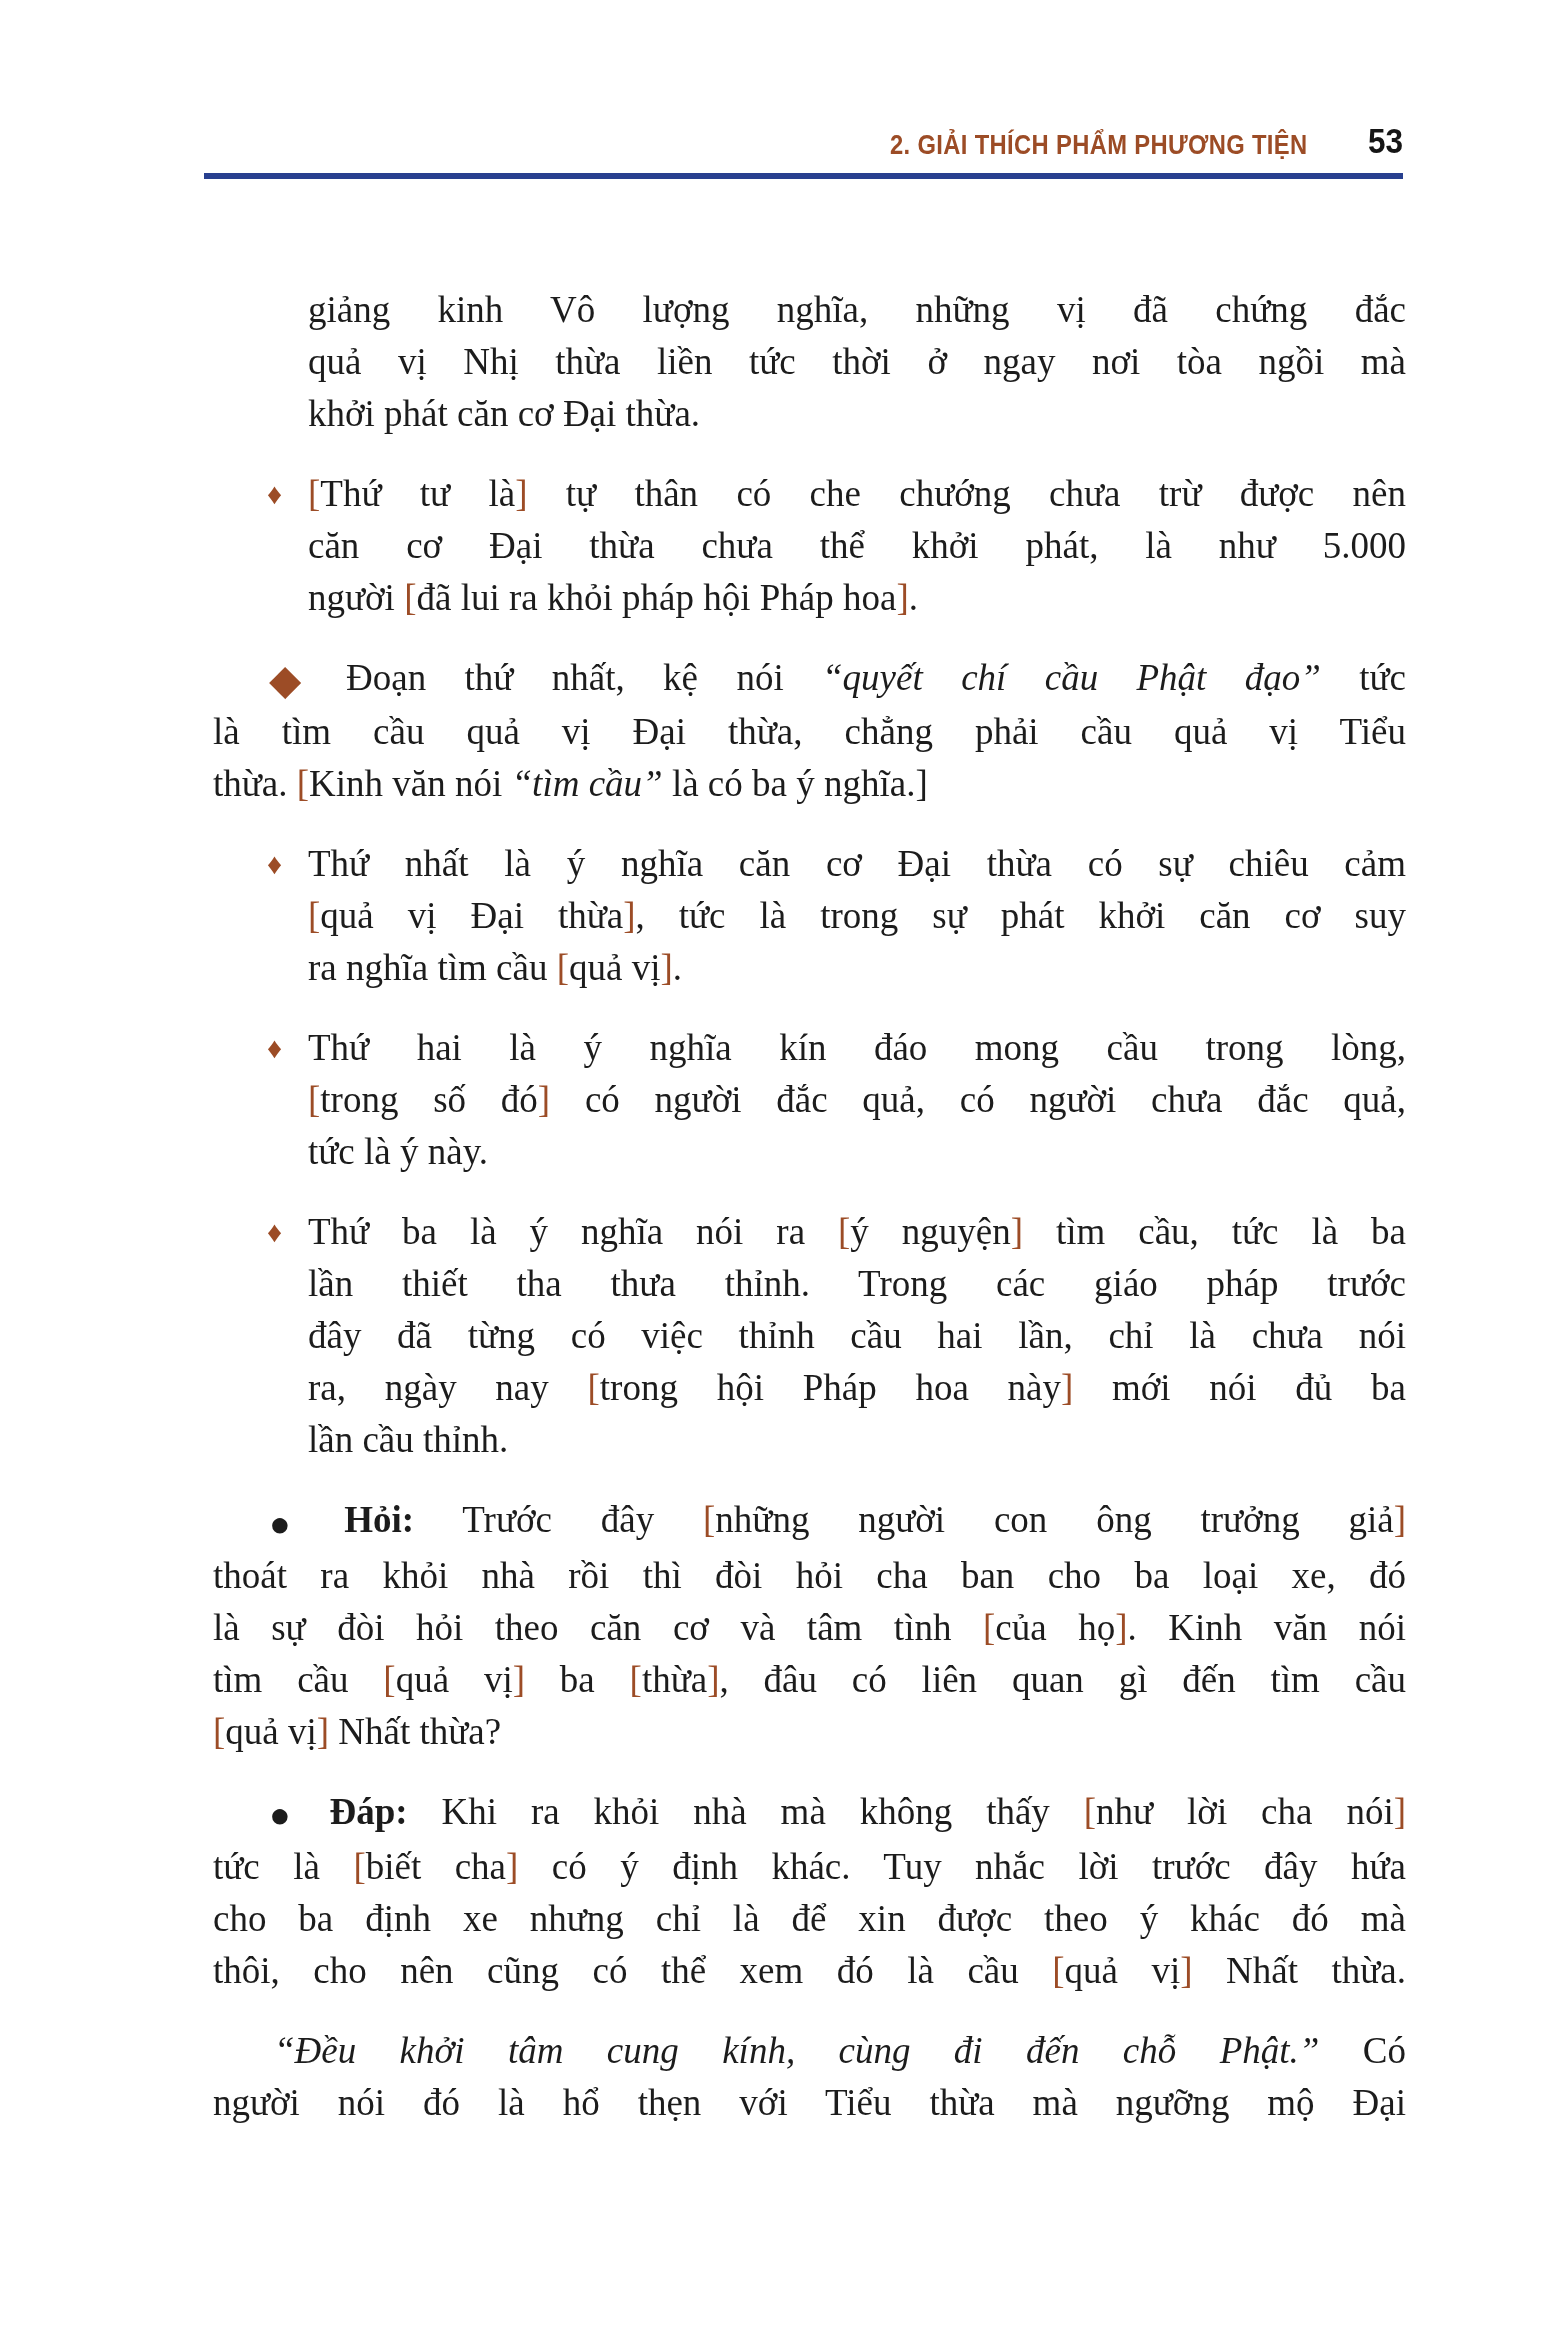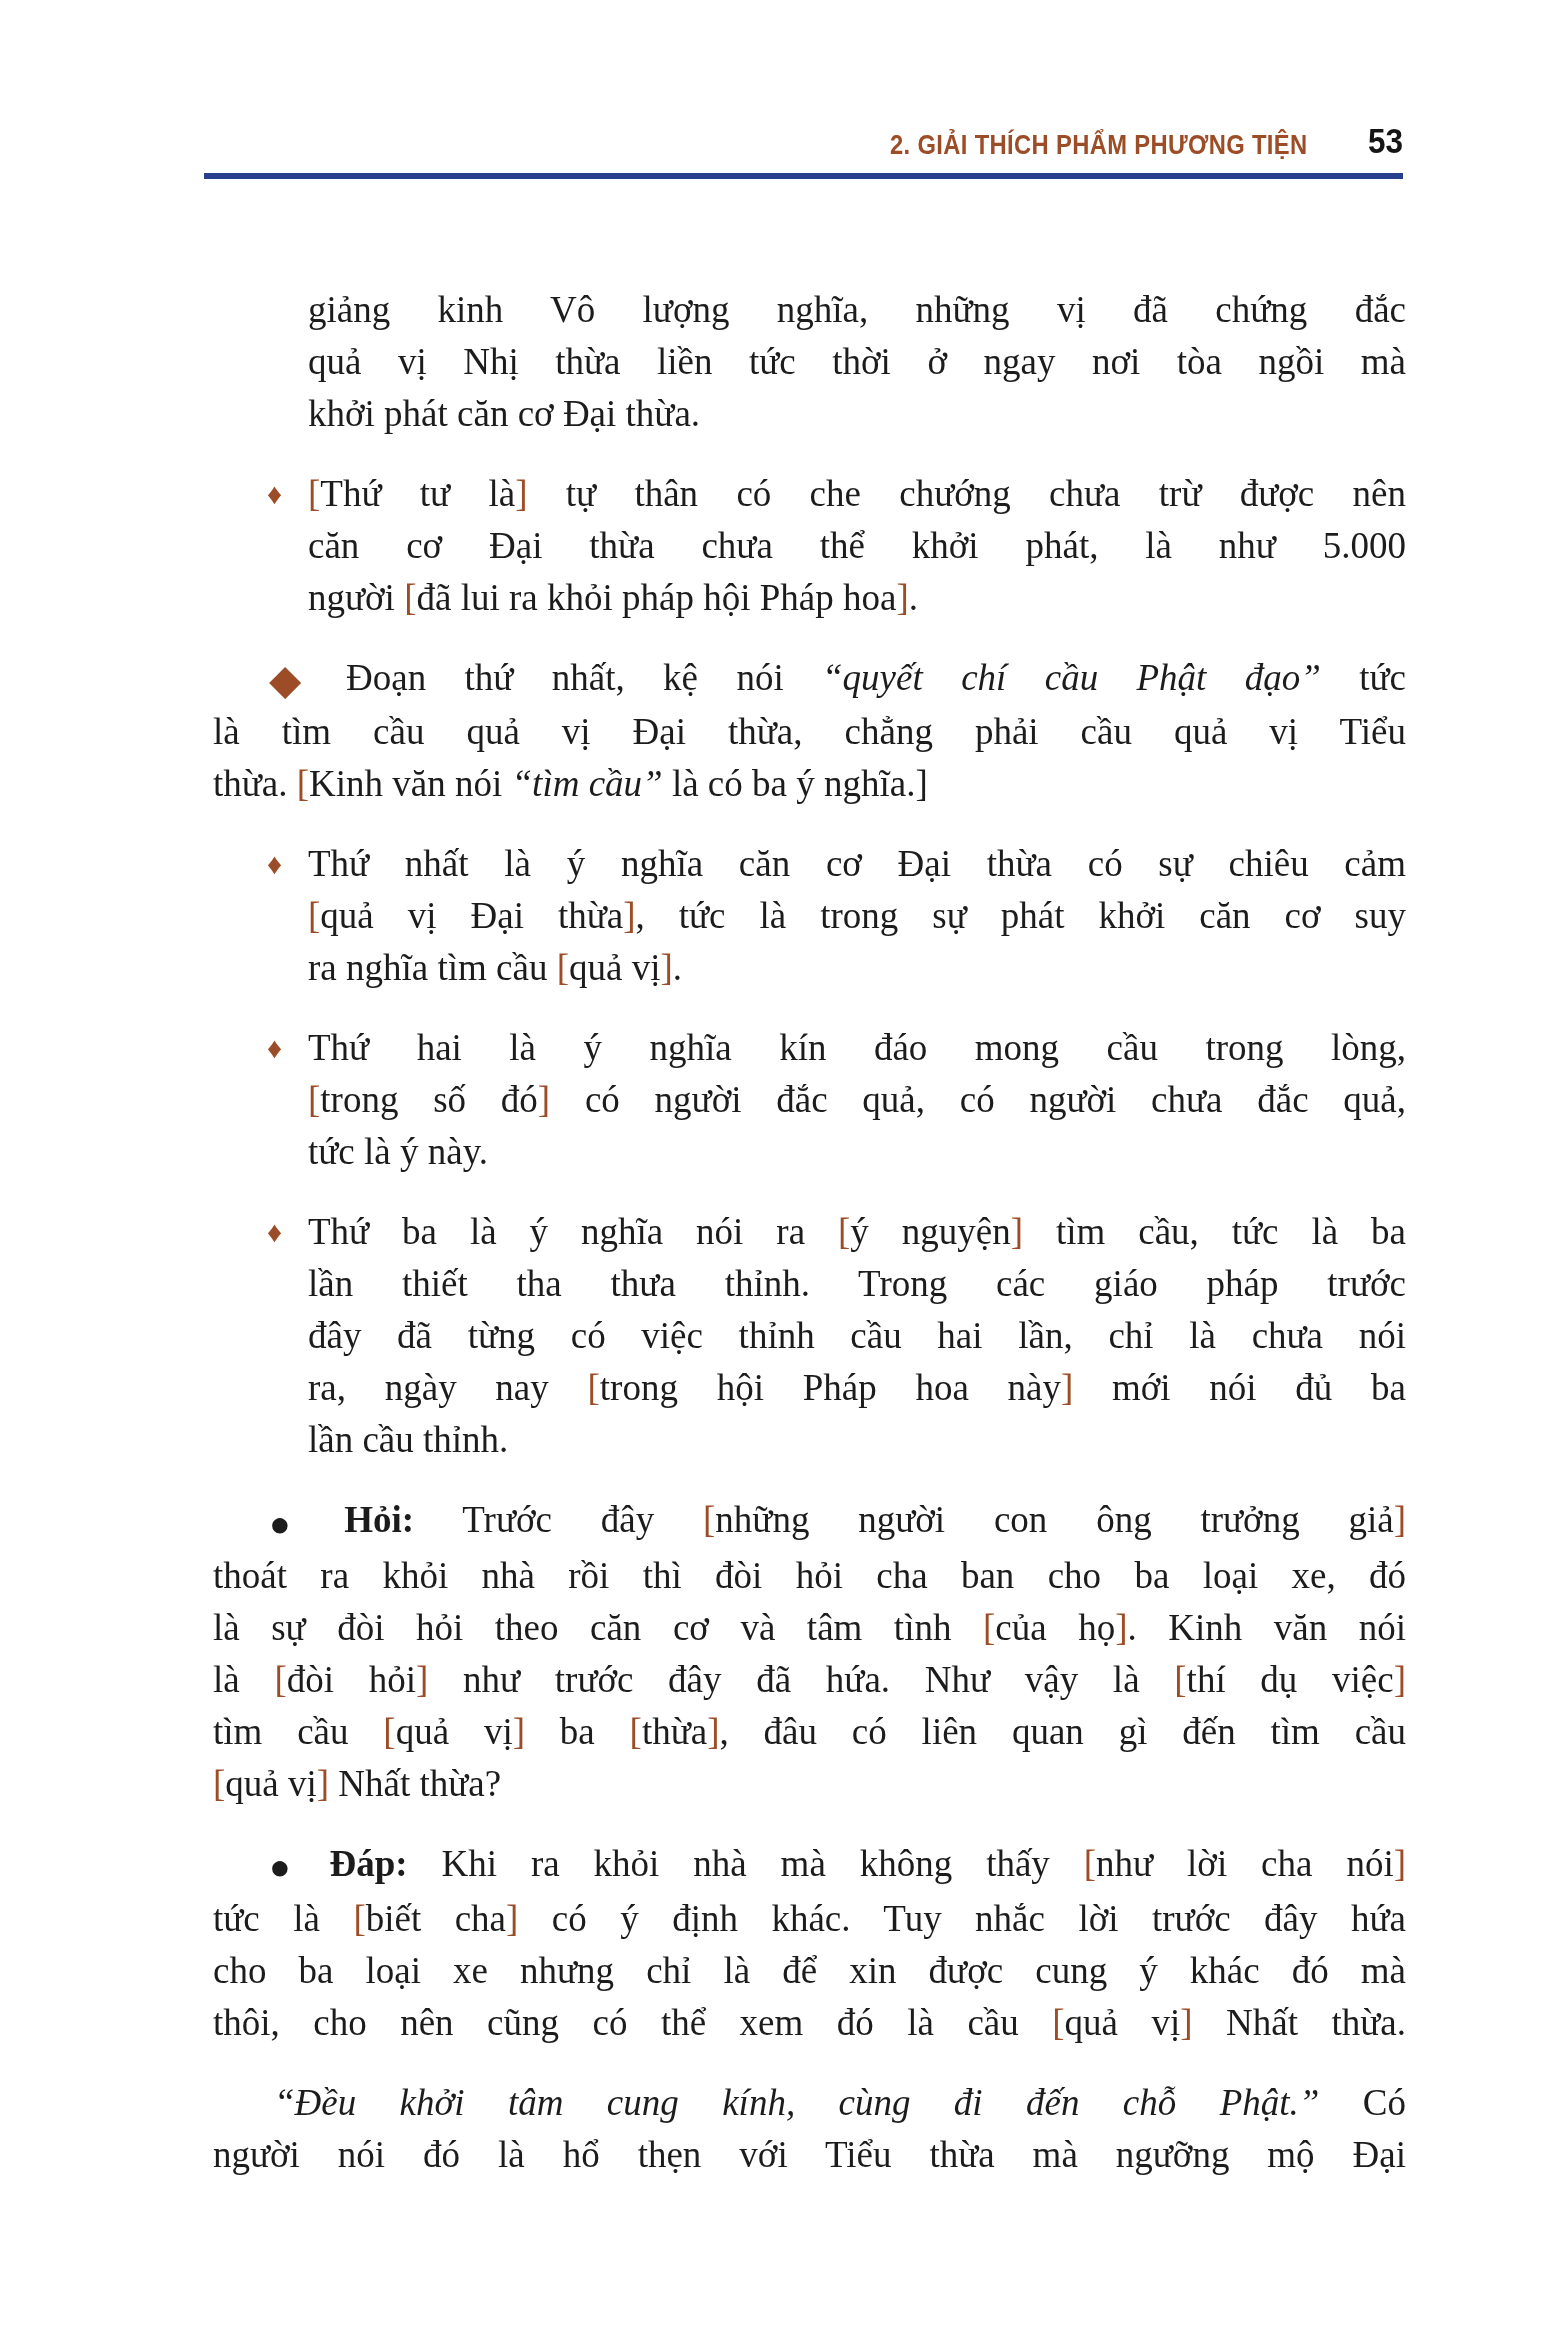--- a/index.html
+++ b/index.html
@@ -102,28 +102,27 @@
         <div class="line first"><span class="mark">♦</span><span>Thứ ba là ý nghĩa nói ra </span><span class="br">[</span><span>ý nguyện</span><span class="br">]</span><span> tìm cầu, tức là ba</span></div>
         <div class="line"><span>lần thiết tha thưa thỉnh. Trong các giáo pháp trước</span></div>
         <div class="line"><span>đây đã từng có việc thỉnh cầu hai lần, chỉ là chưa nói</span></div>
         <div class="line"><span>ra, ngày nay </span><span class="br">[</span><span>trong hội Pháp hoa này</span><span class="br">]</span><span> mới nói đủ ba</span></div>
         <div class="line last"><span>lần cầu thỉnh.</span></div>
       </div>
       <div class="para circle">
         <div class="line first"><span class="mark">●</span><span class="b">Hỏi:</span><span> Trước đây </span><span class="br">[</span><span>những người con ông trưởng giả</span><span class="br">]</span></div>
         <div class="line"><span>thoát ra khỏi nhà rồi thì đòi hỏi cha ban cho ba loại xe, đó</span></div>
         <div class="line"><span>là sự đòi hỏi theo căn cơ và tâm tình </span><span class="br">[</span><span>của họ</span><span class="br">]</span><span>. Kinh văn nói</span></div>
-        <div class="line"><span>là </span><span class="br">[</span><span>đòi hỏi</span><span class="br">]</span><span> như trước đây đã hứa. Như vậy là </span><span class="br">[</span><span>thí dụ việc</span><span class="br">]</span></div>
         <div class="line"><span>tìm cầu </span><span class="br">[</span><span>quả vị</span><span class="br">]</span><span> ba </span><span class="br">[</span><span>thừa</span><span class="br">]</span><span>, đâu có liên quan gì đến tìm cầu</span></div>
         <div class="line last"><span class="br">[</span><span>quả vị</span><span class="br">]</span><span> Nhất thừa?</span></div>
       </div>
       <div class="para circle">
         <div class="line first"><span class="mark">●</span><span class="b">Đáp:</span><span> Khi ra khỏi nhà mà không thấy </span><span class="br">[</span><span>như lời cha nói</span><span class="br">]</span></div>
         <div class="line"><span>tức là </span><span class="br">[</span><span>biết cha</span><span class="br">]</span><span> có ý định khác. Tuy nhắc lời trước đây hứa</span></div>
-        <div class="line"><span>cho ba loại xe nhưng chỉ là để xin được cung ý khác đó mà</span></div>
+        <div class="line"><span>cho ba định xe nhưng chỉ là để xin được theo ý khác đó mà</span></div>
         <div class="line"><span>thôi, cho nên cũng có thể xem đó là cầu </span><span class="br">[</span><span>quả vị</span><span class="br">]</span><span> Nhất thừa.</span></div>
       </div>
       <div class="para quote">
         <div class="line first"><span class="i">“Đều khởi tâm cung kính, cùng đi đến chỗ Phật.”</span><span> Có</span></div>
         <div class="line"><span>người nói đó là hổ thẹn với Tiểu thừa mà ngưỡng mộ Đại</span></div>
       </div>
     </div>
 </div>
 
 

